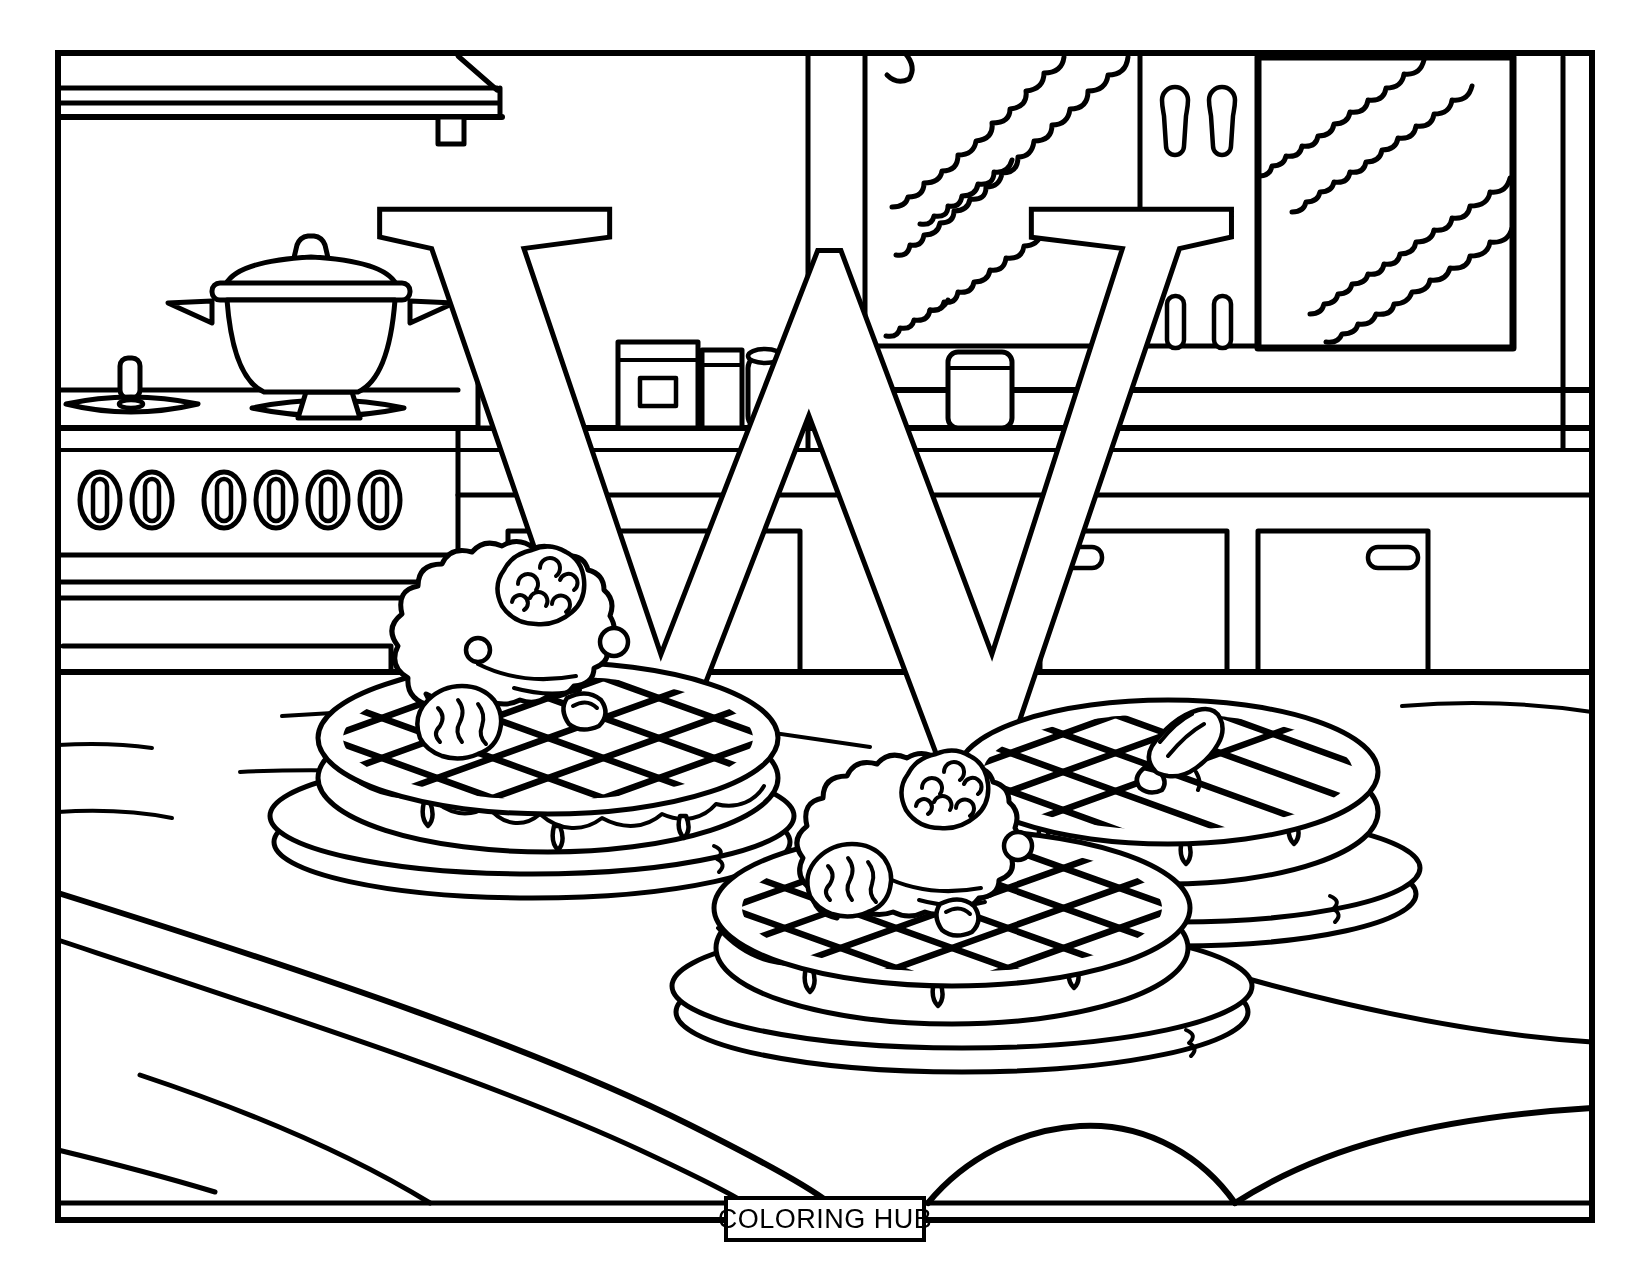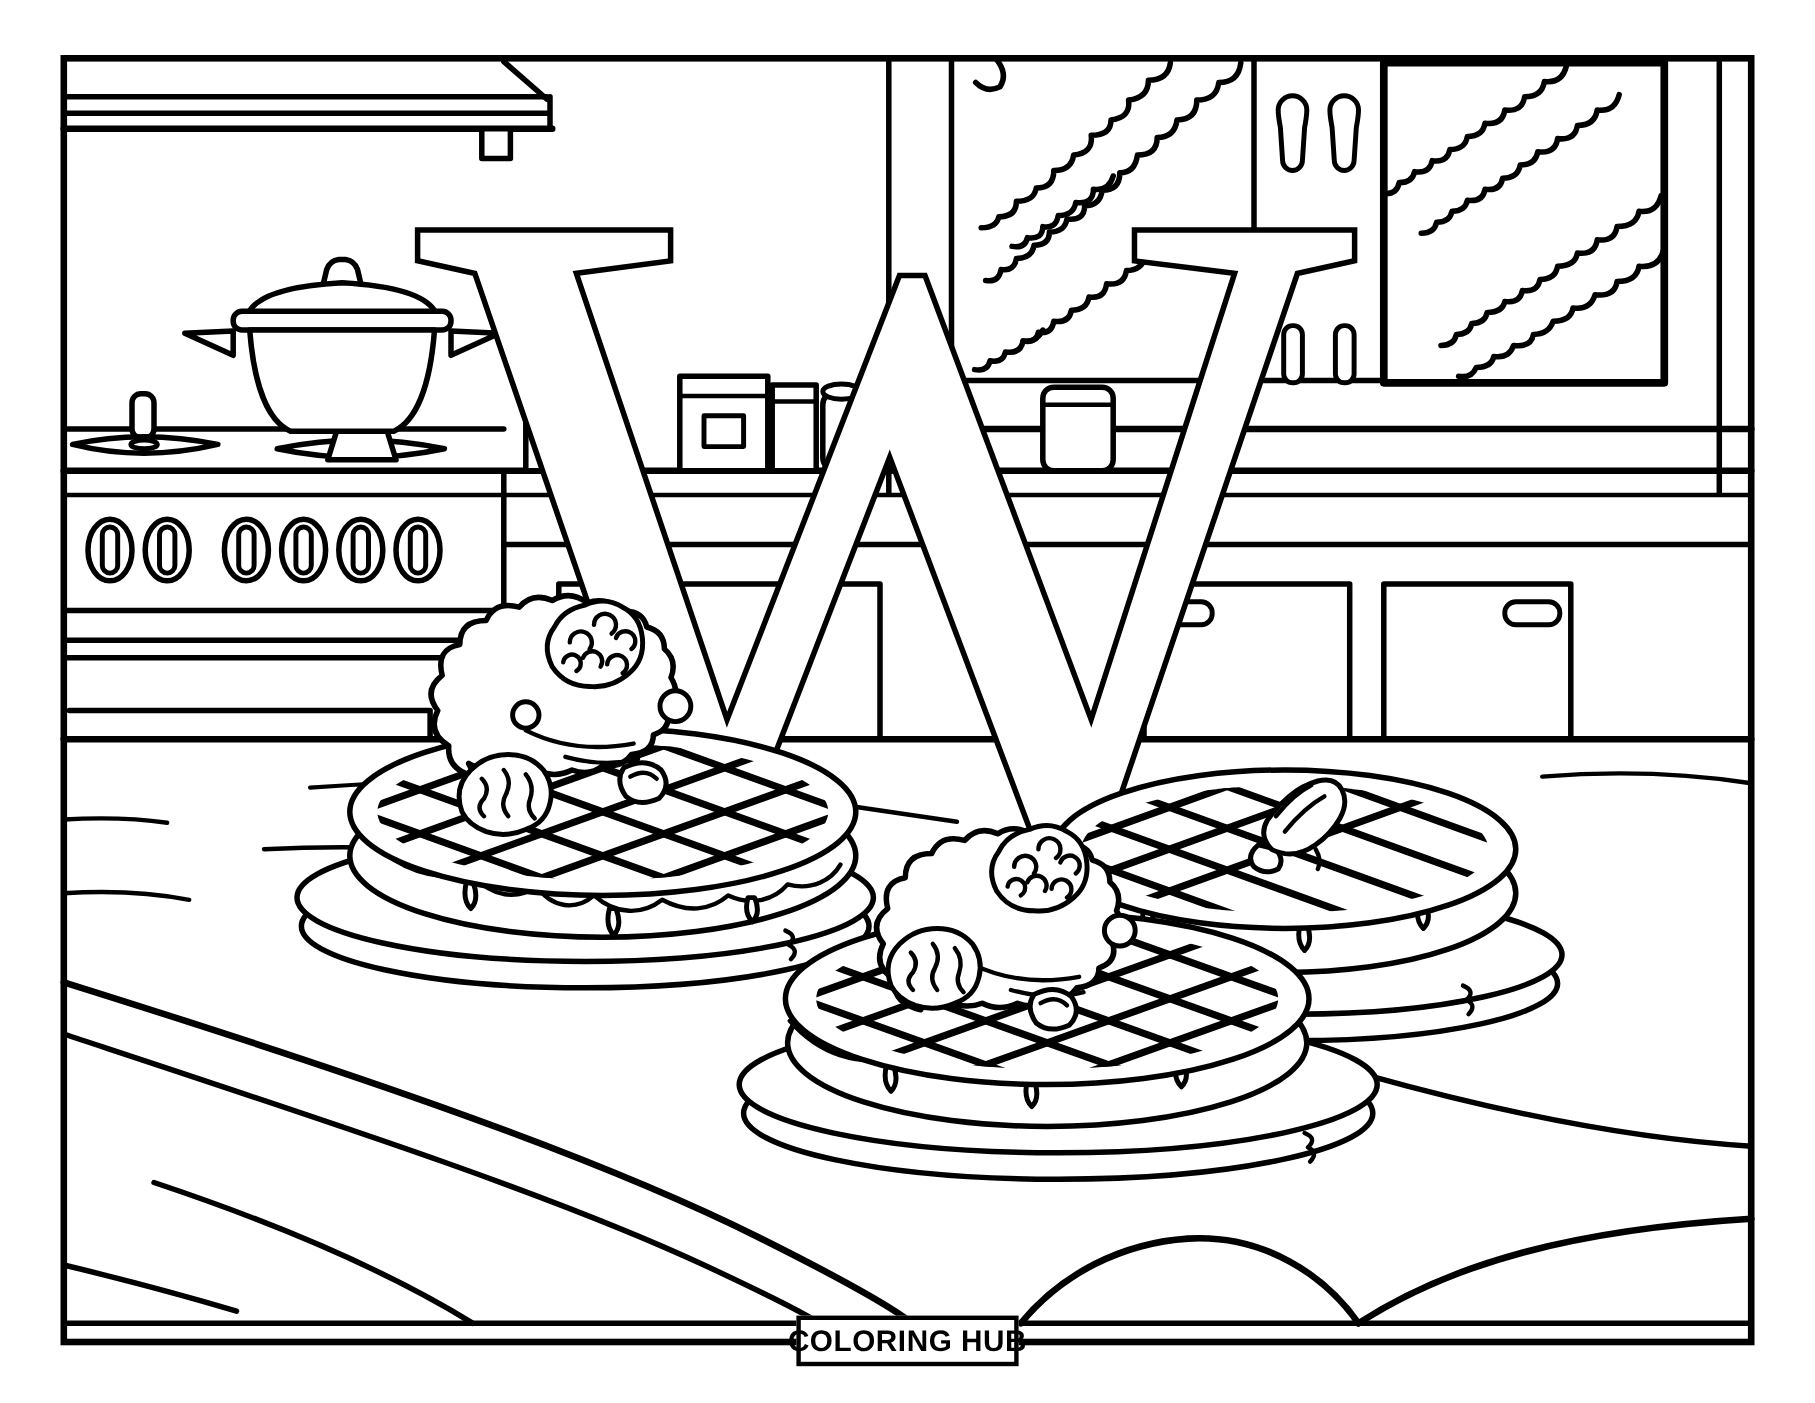--- a/index.html
+++ b/index.html
@@ -10,21 +10,21 @@
   .ln4{fill:none;stroke:#000;stroke-width:4;stroke-linecap:round;stroke-linejoin:round;}
   .ln6{fill:none;stroke:#000;stroke-width:6;stroke-linecap:round;stroke-linejoin:round;}
   .ln7{fill:none;stroke:#000;stroke-width:7;stroke-linecap:round;stroke-linejoin:round;}
   .wf{fill:#fff;stroke:#000;stroke-width:5;stroke-linejoin:round;}
   .wf4{fill:#fff;stroke:#000;stroke-width:4.5;stroke-linejoin:round;}
   .grid{fill:none;stroke:#000;stroke-width:6.5;stroke-linecap:round;}
   .letter{font-family:"Liberation Serif","DejaVu Serif",serif;font-size:900px;
           fill:#fff;stroke:#000;stroke-width:10;paint-order:stroke;stroke-linejoin:miter;}
   .badge{position:absolute;left:724px;top:1196px;width:202px;height:46px;background:#fff;
          border:4px solid #000;box-sizing:border-box;display:flex;align-items:center;justify-content:center;}
-  .badge span{font-weight:bold;font-size:27px;letter-spacing:.5px;color:#000;white-space:nowrap;}
+  .badge span{font-weight:normal;font-size:27px;letter-spacing:.5px;color:#000;white-space:nowrap;}
 </style>
 </head>
 <body>
 
 <div class="page">
 <svg width="1650" height="1275" viewBox="0 0 1650 1275">
   <defs>
     <clipPath id="clipW1">
           <ellipse cx="548" cy="738" rx="205" ry="62"></ellipse>
         </clipPath>

